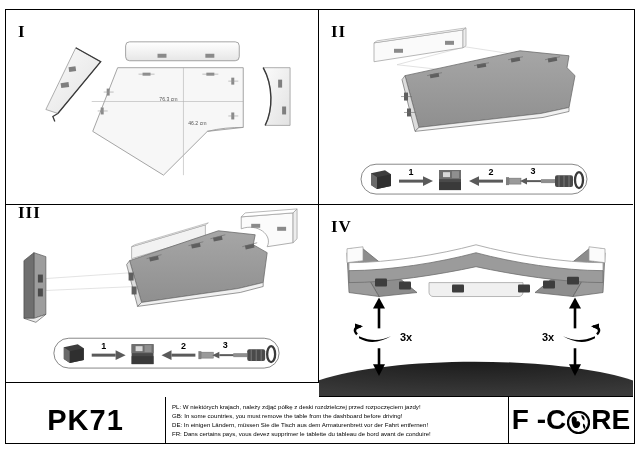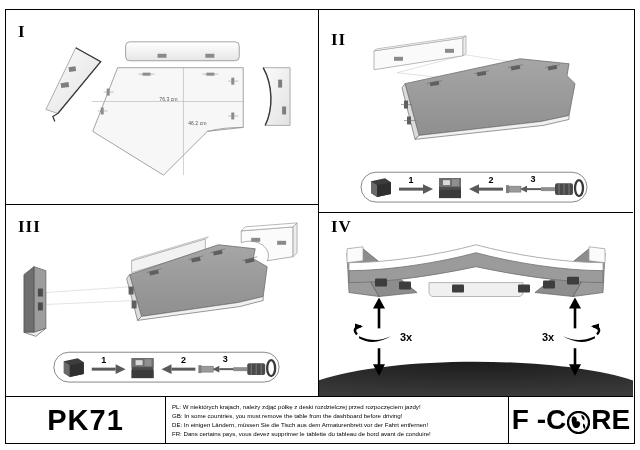--- a/index.html
+++ b/index.html
@@ -24,22 +24,22 @@
     background:#fff;
   }
 
   
   .panel{
     position:absolute;
     box-sizing:border-box;
     overflow:hidden;
   }
   .p1{ left:6px;   top:10px;  width:313px; height:195px; border-right:1.3px solid #000; border-bottom:1.3px solid #000;}
-  .p2{ left:319px; top:18px;  width:314px; height:195px; border-bottom:1.3px solid #000;text-decoration:underline;}
-  .p3{ left:6px;   top:205px; width:313px; height:192px; border-right:1.3px solid #000; border-bottom:1.3px solid #000;}
+  .p2{ left:319px; top:10px;  width:314px; height:195px; border-bottom:1.3px solid #000;text-decoration:underline;}
+  .p3{ left:6px;   top:191px; width:313px; height:192px; border-right:1.3px solid #000; border-bottom:1.3px solid #000;}
   .p4{ left:319px; top:205px; width:314px; height:192px; border-bottom:1.3px solid #000;text-decoration:underline;}
 
   .roman{
     position:absolute;
     left:12px; top:12px;
     font-weight:bold;
     font-size:17px;
     letter-spacing:1px;
     color:#000;
     font-family:"Liberation Serif", serif;

